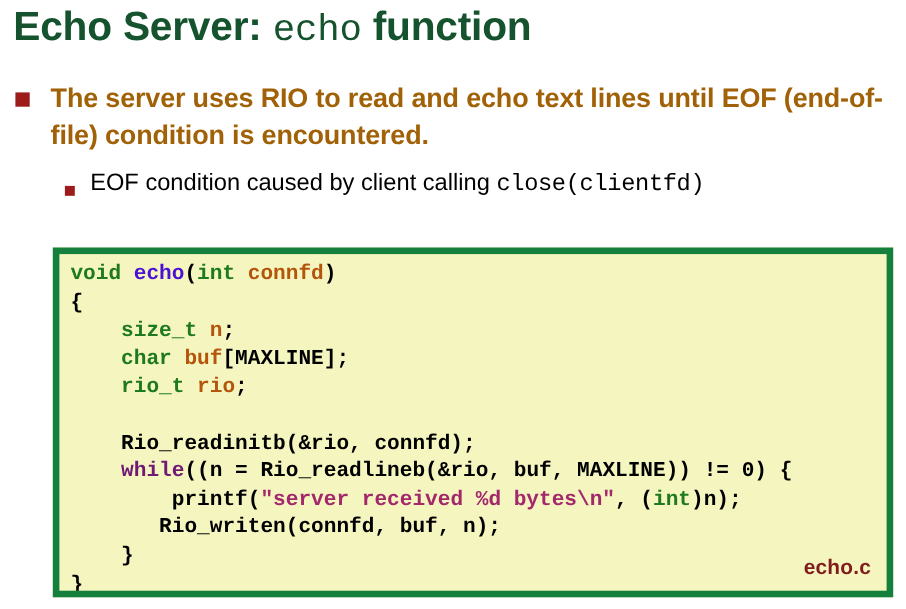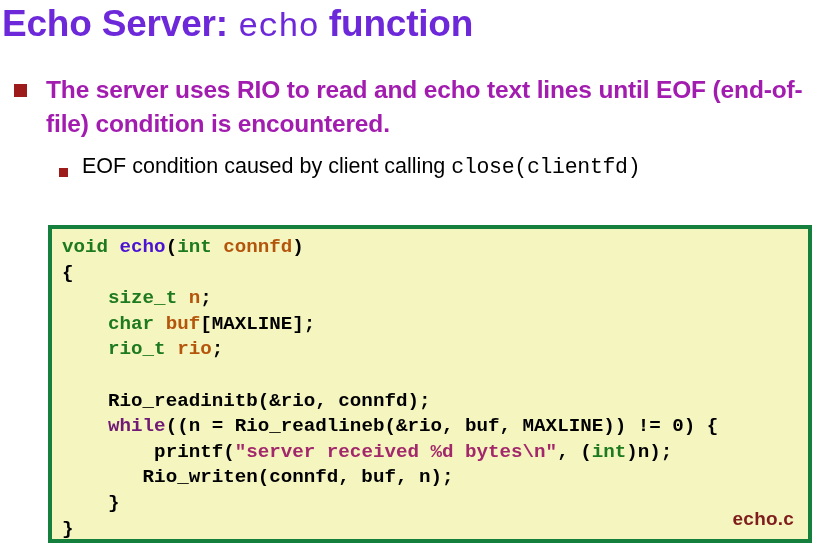--- a/index.html
+++ b/index.html
@@ -12,29 +12,29 @@
     height: 554px;
     position: relative;
     overflow: hidden;
     font-family: "Liberation Sans", sans-serif;
     color: #000000;
   }
 
   
   .slide-title {
     position: absolute;
-    left: 2px;
+    left: 12px;
     top: 2px;
     width: 800px;
     font-size: 37px;
     font-weight: bold;
     letter-spacing: -0.2px;
     line-height: 1.18;
     white-space: nowrap;
-    color: #6d28d9;
+    color: #14532d;
   }
   .slide-title .mono {
     font-family: "Liberation Mono", "DejaVu Sans Mono", monospace;
     font-weight: normal;
     font-size: 34px;
   }
 
   
   .bullet-l1 {
     position: absolute;
@@ -50,21 +50,21 @@
     background: #9E1B1B;
     margin-top: 11px;
     margin-right: 19px;
     flex: 0 0 auto;
   }
   .bullet-l1 .text {
     font-size: 24.5px;
     font-weight: bold;
     line-height: 1.38;
     letter-spacing: -0.15px;
-    color: #a21caf;
+    color: #a16207;
   }
 
   .bullet-l2 {
     position: absolute;
     left: 59px;
     top: 153px;
     width: 760px;
     display: flex;
     align-items: center;
   }
@@ -90,21 +90,21 @@
   }
 
   
   .code-box {
     position: absolute;
     left: 48px;
     top: 225px;
     width: 764px;
     height: 318px;
     background: #F5F5C0;
-    border: 4px solid #15803d;
+    border: 6px solid #15803d;
     box-sizing: border-box;
     overflow: hidden;
   }
   .code-inner {
     position: absolute;
     left: 10px;
     top: 6px;
     right: 0;
     bottom: 0;
     font-family: "Liberation Mono", "DejaVu Sans Mono", monospace;

